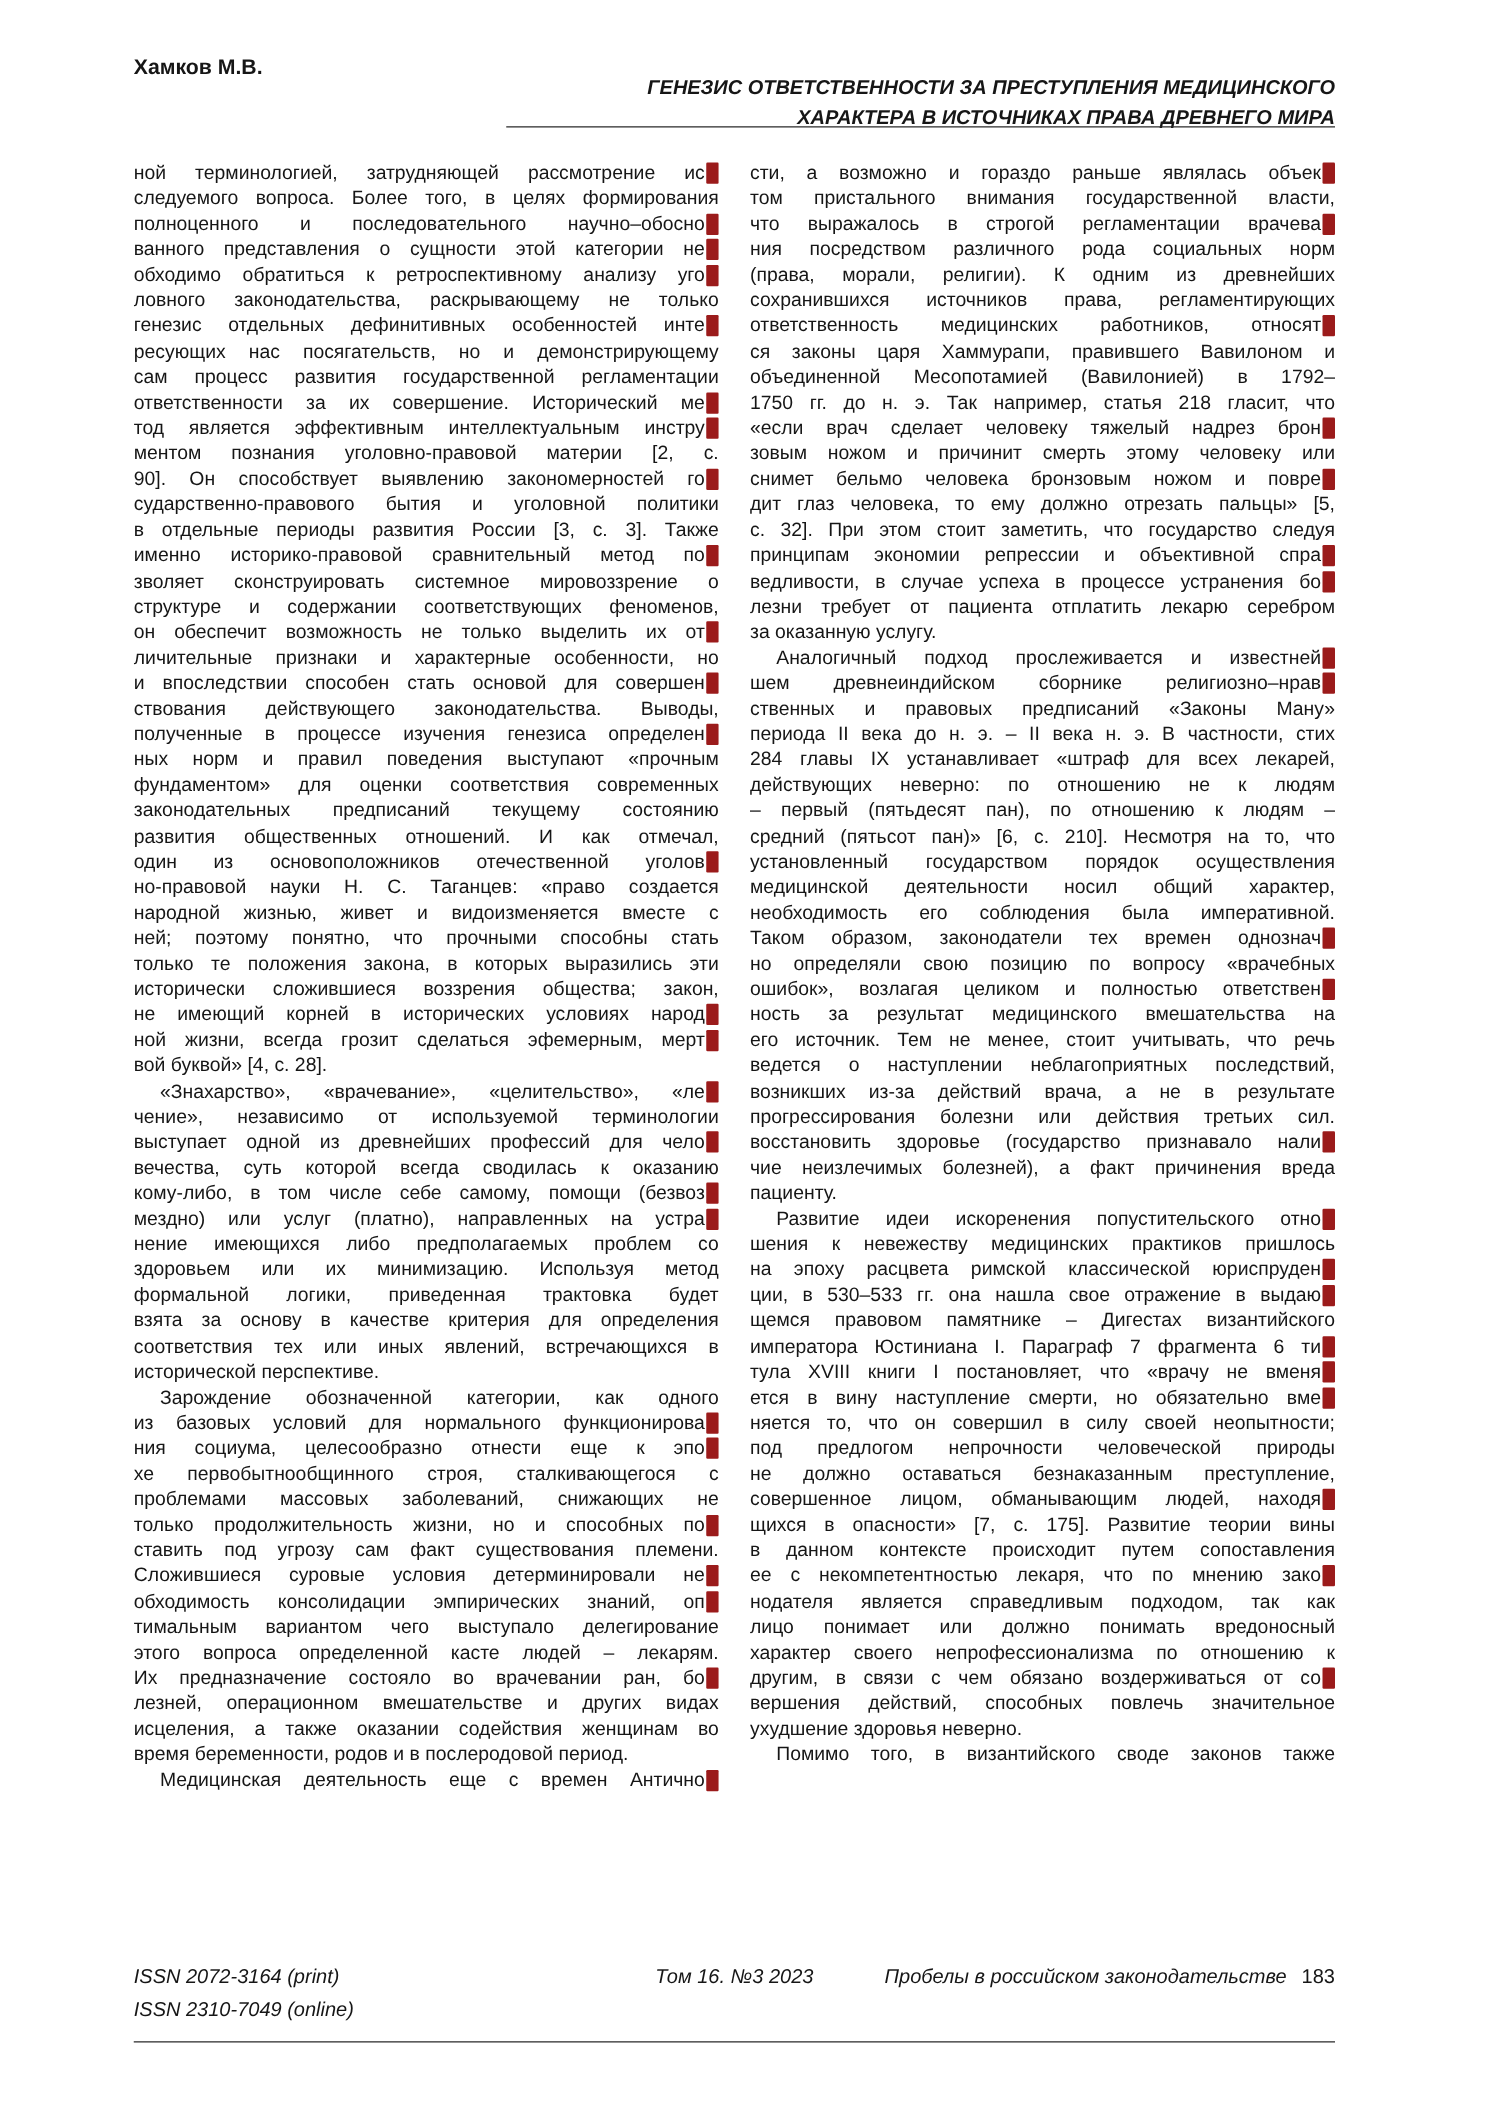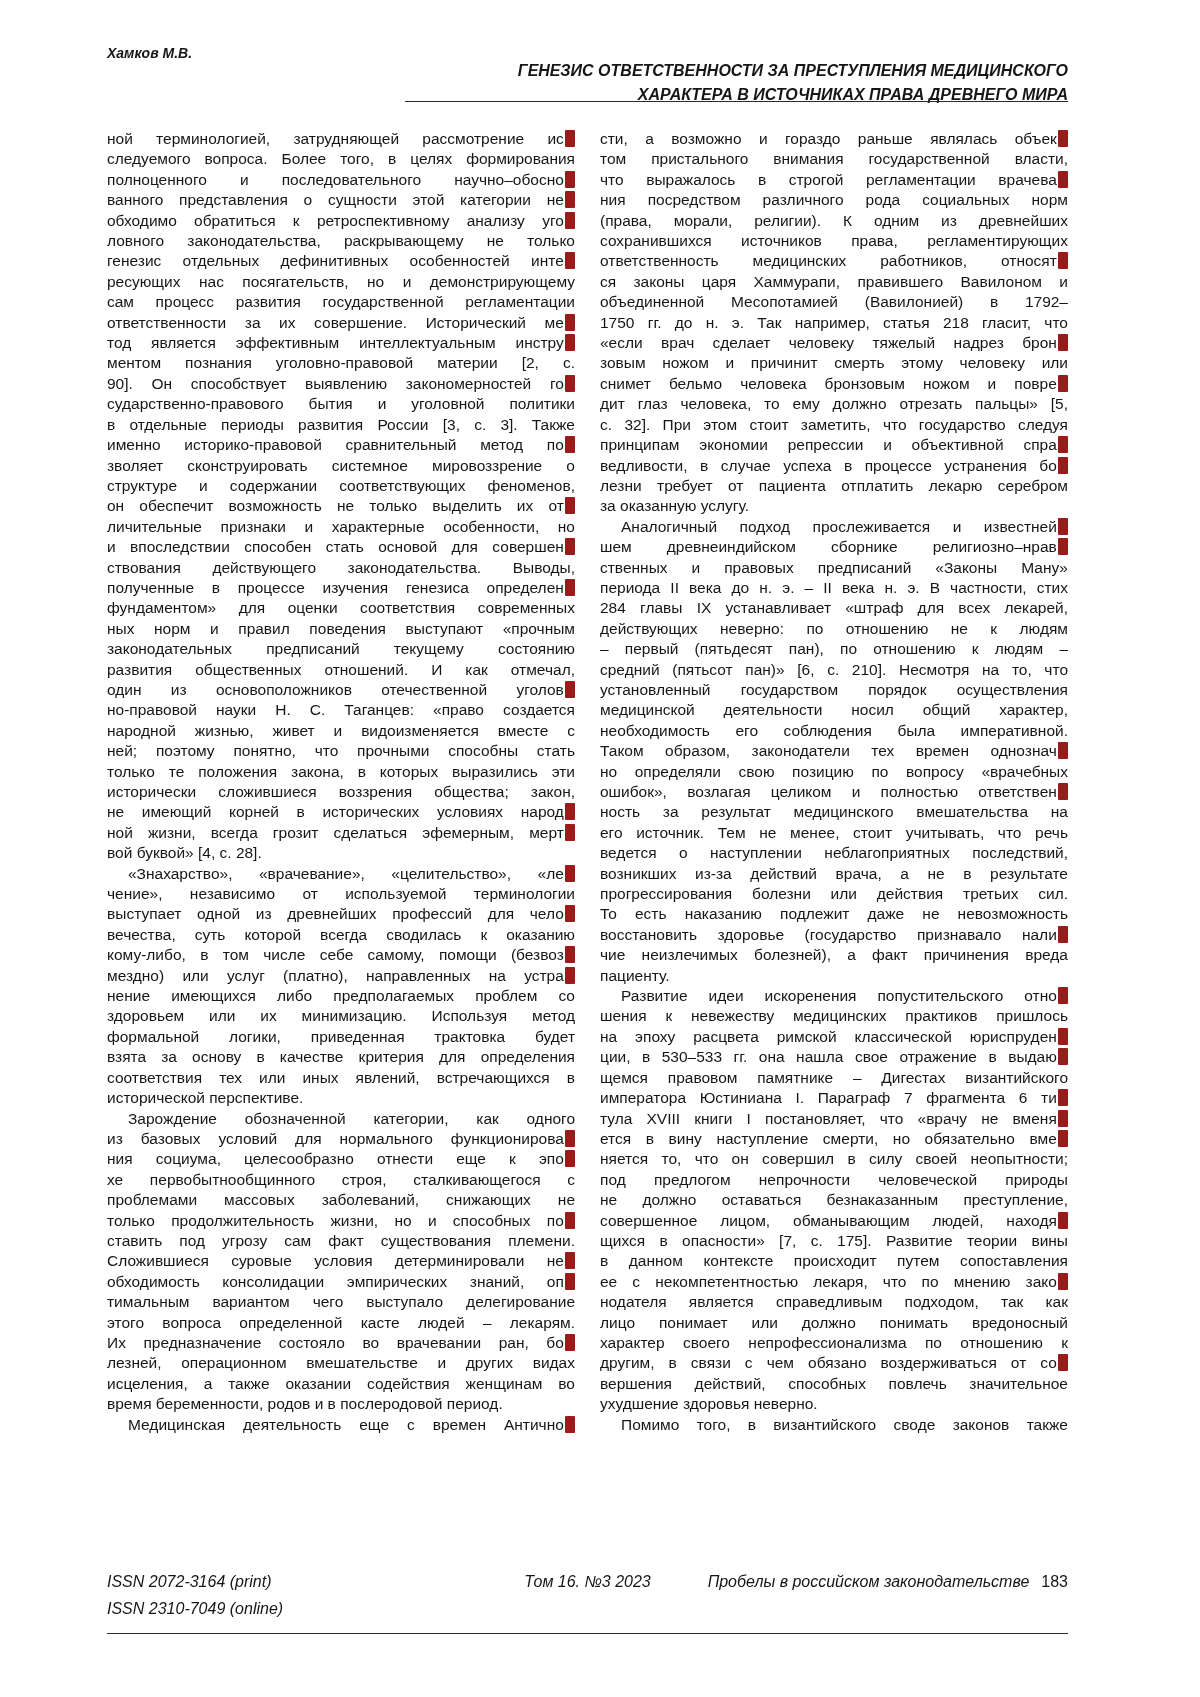--- a/index.html
+++ b/index.html
@@ -19,22 +19,21 @@
     position: absolute;
     left: 107px;
     top: 42px;
     width: 961px;
     display: flex;
     justify-content: space-between;
     align-items: flex-start;
   }
   .author {
     font-weight: bold;
-    font-style: italic;
-    font-size: 14px;
+    font-size: 17px;
     line-height: 23px;
     white-space: nowrap;
   }
   .title {
     font-weight: bold;
     font-style: italic;
     font-size: 16px;
     line-height: 23.5px;
     text-align: right;
     margin-top: 17px;
@@ -137,22 +136,22 @@
       <div class="line">сударственно-правового бытия и уголовной политики</div>
       <div class="line">в отдельные периоды развития России [3, с. 3]. Также</div>
       <div class="line">именно историко-правовой сравнительный метод по<span class="hy">-</span></div>
       <div class="line">зволяет сконструировать системное мировоззрение о</div>
       <div class="line">структуре и содержании соответствующих феноменов,</div>
       <div class="line">он обеспечит возможность не только выделить их от<span class="hy">-</span></div>
       <div class="line">личительные признаки и характерные особенности, но</div>
       <div class="line">и впоследствии способен стать основой для совершен<span class="hy">-</span></div>
       <div class="line">ствования действующего законодательства. Выводы,</div>
       <div class="line">полученные в процессе изучения генезиса определен<span class="hy">-</span></div>
+      <div class="line">ных норм и правил поведения выступают «прочным</div>
       <div class="line">фундаментом» для оценки соответствия современных</div>
-      <div class="line">ных норм и правил поведения выступают «прочным</div>
       <div class="line">законодательных предписаний текущему состоянию</div>
       <div class="line">развития общественных отношений. И как отмечал,</div>
       <div class="line">один из основоположников отечественной уголов<span class="hy">-</span></div>
       <div class="line">но-правовой науки Н. С. Таганцев: «право создается</div>
       <div class="line">народной жизнью, живет и видоизменяется вместе с</div>
       <div class="line">ней; поэтому понятно, что прочными способны стать</div>
       <div class="line">только те положения закона, в которых выразились эти</div>
       <div class="line">исторически сложившиеся воззрения общества; закон,</div>
       <div class="line">не имеющий корней в исторических условиях народ<span class="hy">-</span></div>
       <div class="line">ной жизни, всегда грозит сделаться эфемерным, мерт<span class="hy">-</span></div>
@@ -218,21 +217,20 @@
       <div class="line">медицинской деятельности носил общий характер,</div>
       <div class="line">необходимость его соблюдения была императивной.</div>
       <div class="line">Таком образом, законодатели тех времен однознач<span class="hy">-</span></div>
       <div class="line">но определяли свою позицию по вопросу «врачебных</div>
       <div class="line">ошибок», возлагая целиком и полностью ответствен<span class="hy">-</span></div>
       <div class="line">ность за результат медицинского вмешательства на</div>
       <div class="line">его источник. Тем не менее, стоит учитывать, что речь</div>
       <div class="line">ведется о наступлении неблагоприятных последствий,</div>
       <div class="line">возникших из-за действий врача, а не в результате</div>
       <div class="line">прогрессирования болезни или действия третьих сил.</div>
-      <div class="line">То есть наказанию подлежит даже не невозможность</div>
       <div class="line">восстановить здоровье (государство признавало нали<span class="hy">-</span></div>
       <div class="line">чие неизлечимых болезней), а факт причинения вреда</div>
       <div class="line para-end">пациенту.</div>
       <div class="line indent">Развитие идеи искоренения попустительского отно<span class="hy">-</span></div>
       <div class="line">шения к невежеству медицинских практиков пришлось</div>
       <div class="line">на эпоху расцвета римской классической юриспруден<span class="hy">-</span></div>
       <div class="line">ции, в 530–533 гг. она нашла свое отражение в выдаю<span class="hy">-</span></div>
       <div class="line">щемся правовом памятнике – Дигестах византийского</div>
       <div class="line">императора Юстиниана I. Параграф 7 фрагмента 6 ти<span class="hy">-</span></div>
       <div class="line">тула XVIII книги I постановляет, что «врачу не вменя<span class="hy">-</span></div>

